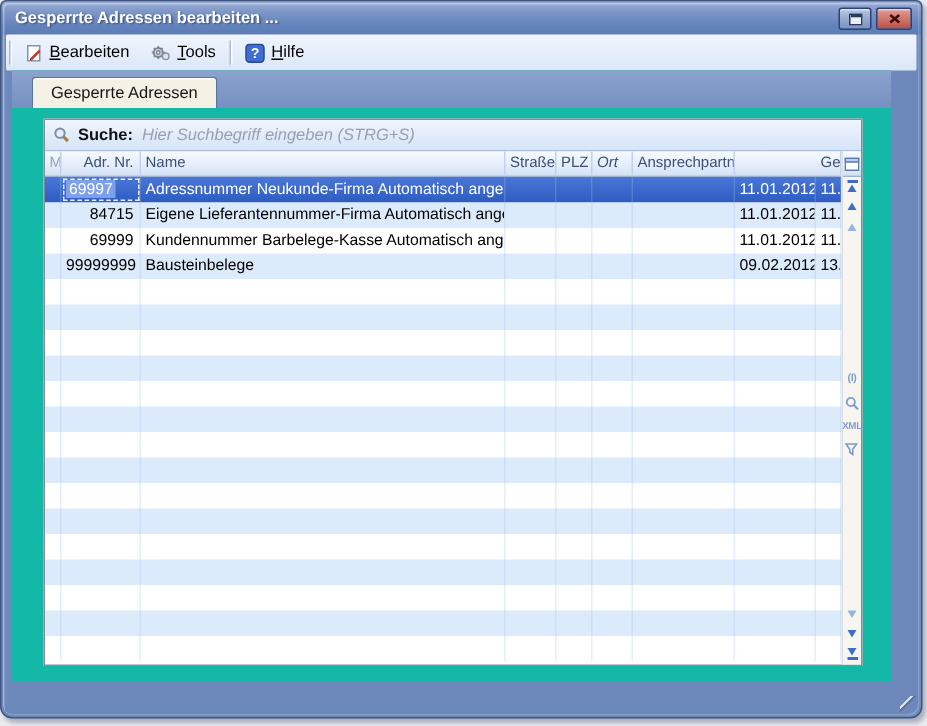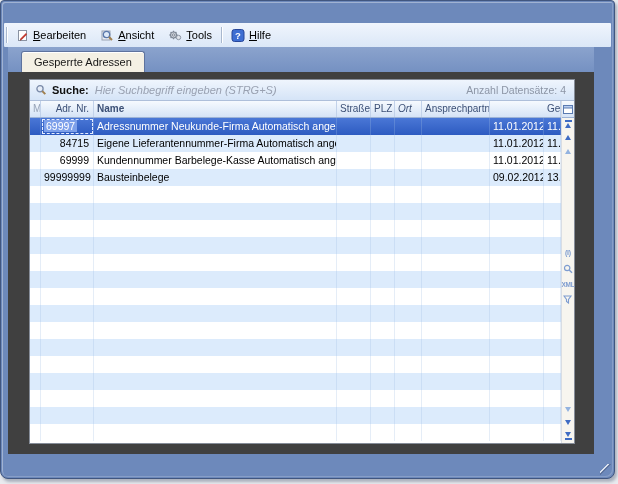--- a/index.html
+++ b/index.html
@@ -31,21 +31,21 @@
   .wbtn.close{width:22px;background:linear-gradient(#e29e95,#bd4f45);}
   
   .menubar{position:absolute;left:3px;top:22px;width:607px;height:24px;
     background:linear-gradient(#f0f5fd,#dbe7f7);
     display:flex;align-items:center;border-radius:1px;}
   .menu-item{display:inline-flex;align-items:center;gap:4px;padding:0 7px;height:100%;font-size:11px;color:#000;cursor:default;}
   .menu-item svg{flex:0 0 auto;}
   .menu-sep{width:1px;height:16px;background:#a9b8ce;box-shadow:1px 0 0 #fff;margin:0 2px;}
   .hotkey-first u{text-decoration:underline;}
   
-  .inner{position:absolute;left:7px;top:46px;width:586px;height:407px;background:#404040;}
+  .inner{position:absolute;left:7px;top:46px;width:586px;height:407px;background:#14b8a6;}
   .tabband{position:absolute;left:0;top:0;width:100%;height:25px;
     background:linear-gradient(#8ba3cd,#7591c2);}
   .tab{position:absolute;left:13px;bottom:0;height:20px;line-height:20px;
     background:#f4f0e4;border:1px solid #5e739e;border-bottom:none;border-radius:3px 3px 0 0;
     padding:0 12px;font-size:11px;color:#161616;box-shadow:inset 0 1px 0 #fff;}
   
   .grid{position:absolute;left:21px;top:32px;width:544px;height:363px;
     border:1px solid #868d99;background:#fff;}
   .searchbar{position:absolute;left:0;top:0;right:0;height:20px;
     background:linear-gradient(#eff5fd,#d5e4f7);
@@ -85,41 +85,46 @@
   .grip{position:absolute;right:3px;bottom:3px;width:11px;height:11px;
     background:
       linear-gradient(135deg, transparent 0 5px, rgba(255,255,255,.75) 5px 6.5px, rgba(90,110,150,.8) 6.5px 8px, transparent 8px);
   }
 </style>
 </head>
 <body>
 
 <div class="window">
 
+  <div class="titlebar">
+    <span class="title">Gesperrte Adressen bearbeiten ...</span>
+    <div class="winbtns">
+      <div class="wbtn restore">
+        <div class="rest-glyph"></div>
+      </div>
+      <div class="wbtn close">
+        <svg width="9" height="7" viewBox="0 0 9 7">
+            <path d="M1.5 1 L7.5 6 M7.5 1 L1.5 6" stroke="#3a0d0d" stroke-width="1.7" fill="none"></path>
+          </svg>
+      </div>
+    </div>
+  </div>
 
   <div class="menubar">
     <div class="menu-sep"></div>
     <div class="menu-item">
       <svg width="13" height="13" viewBox="0 0 13 13">
           <rect x="2.5" y="1.5" width="8" height="10" fill="#fff" stroke="#8a93a3"></rect>
           <path d="M4 10 L10 4 L11 5.5 L5.5 11 Z" fill="#c23a2e"></path>
           <path d="M4 10 L5.5 11 L4 11.5 Z" fill="#7a2018"></path>
         </svg>
       <span class="hotkey-first"><u>B</u>earbeiten</span>
     </div>
     <div class="menu-item">
       <svg width="14" height="13" viewBox="0 0 14 13">
-          <rect x="2" y="2" width="8" height="9" fill="#e9ecf2" stroke="#9aa3b3"></rect>
-          <circle cx="6.5" cy="5.5" r="3.2" fill="#dde9f8" stroke="#5b79ab" stroke-width="1.3"></circle>
-          <path d="M9 8 L12 11" stroke="#a0804f" stroke-width="2"></path>
-        </svg>
-      <span class="hotkey-first"><u>A</u>nsicht</span>
-    </div>
-    <div class="menu-item">
-      <svg width="14" height="13" viewBox="0 0 14 13">
           <circle cx="5.5" cy="6" r="3" fill="#cfd4dc" stroke="#7d8694" stroke-width="1.2"></circle>
           <circle cx="5.5" cy="6" r="1.1" fill="#fff" stroke="#7d8694"></circle>
           <path d="M5.5 1.7 V3 M5.5 9 V10.3 M1.2 6 H2.5 M8.5 6 H9.8 M2.6 3 L3.5 3.9 M7.5 8.1 L8.4 9 M8.4 3 L7.5 3.9 M3.5 8.1 L2.6 9" stroke="#7d8694" stroke-width="1.2"></path>
           <circle cx="10.5" cy="8.5" r="2.2" fill="#dfe3ea" stroke="#8d96a4"></circle>
         </svg>
       <span class="hotkey-first"><u>T</u>ools</span>
     </div>
     <div class="menu-sep"></div>
     <div class="menu-item">
       <svg width="14" height="13" viewBox="0 0 14 13">
@@ -139,27 +144,26 @@
 
     <div class="grid">
 
       <div class="searchbar">
         <svg class="search-mag" width="12" height="12" viewBox="0 0 12 12">
             <circle cx="5" cy="4.8" r="3.1" fill="#e6edf8" stroke="#7a8aa8" stroke-width="1.3"></circle>
             <path d="M7.3 7.1 L10.3 10.1" stroke="#a0804f" stroke-width="2"></path>
           </svg>
         <span class="suche">Suche:</span>
         <span class="ph">Hier Suchbegriff eingeben (STRG+S)</span>
-        <span class="count">Anzahl Datensätze: 4</span>
       </div>
 
       <div class="theader">
           <div class="hcell mcol" style="width: 11px;">M</div>
           <div class="hcell num" style="width: 53px;">Adr. Nr.</div>
-          <div class="hcell" style="width: 243px; font-weight: bold;">Name</div>
+          <div class="hcell" style="width: 243px;">Name</div>
           <div class="hcell" style="width: 34px;">Straße</div>
           <div class="hcell" style="width: 24px;">PLZ</div>
           <div class="hcell" style="width: 27px; font-style: italic;">Ort</div>
           <div class="hcell" style="width: 68px;">Ansprechpartner</div>
           <div class="hcell num" style="width: 54px; margin-top: 44px;">Erfasst am</div>
           <div class="hcell" style="width: 17px;">Ge</div>
         </div>
 
       <div class="tbody">
           <div class="row selected">

